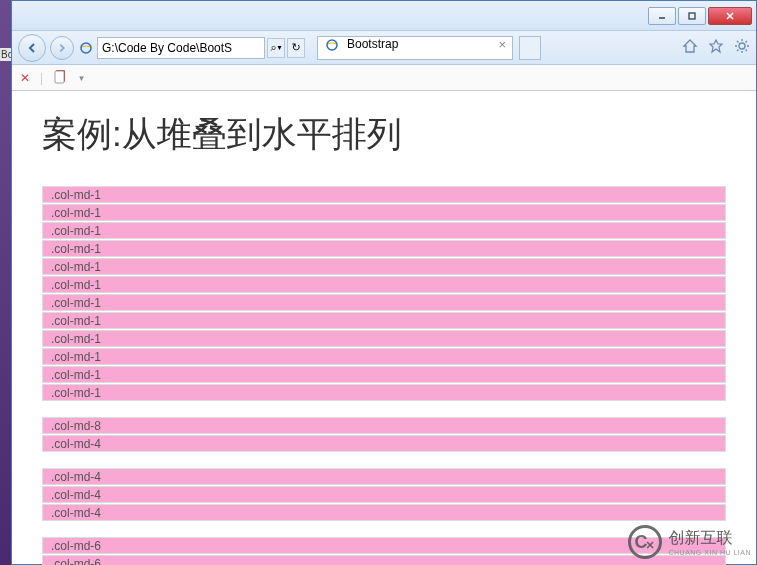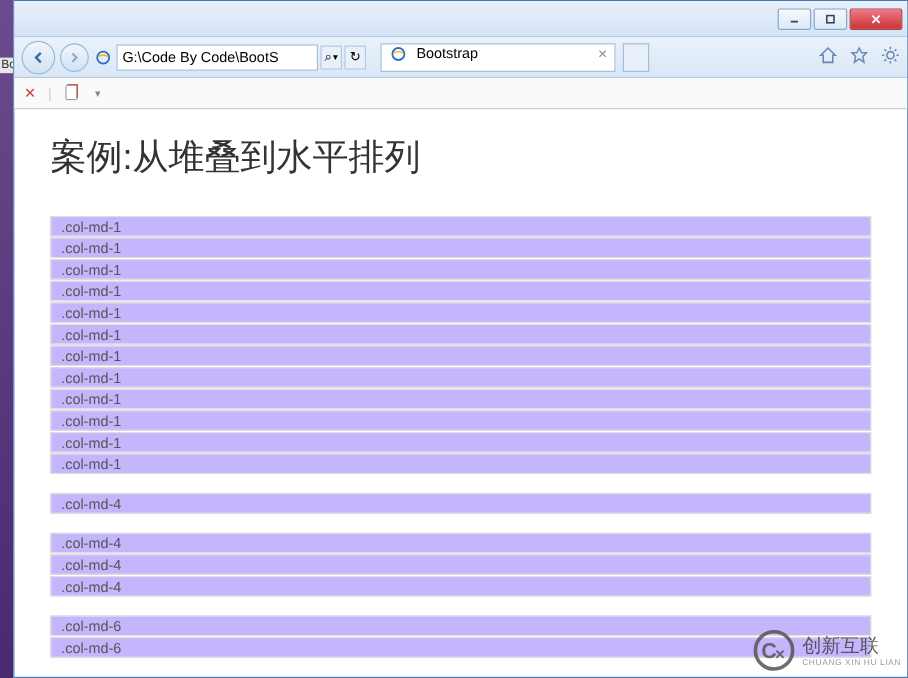--- a/index.html
+++ b/index.html
@@ -26,23 +26,23 @@
     .tab { display: flex; align-items: flex-start; background: #fff; border: 1px solid #a8bdd6; height: 24px; padding: 0 6px; margin-left: 8px; width: 196px; gap: 4px; }
     .tab-close { margin-left: auto; color: #888; font-size: 13px; }
     .new-tab { width: 22px; height: 24px; border: 1px solid #a8bdd6; background: #e8f0fa; margin-left: 2px; }
     .right-icons { margin-left: auto; display: flex; gap: 10px; color: #6a88b0; }
     .right-icons svg { width: 16px; height: 16px; }
     
     .toolbar { height: 26px; border-bottom: 1px solid #ccc; display: flex; align-items: center; padding: 0 8px; gap: 10px; color: #666; background: #fafafa; }
     .tool-sep { color: #ccc; }
     
     .content { padding: 20px 30px; height: calc(100% - 86px); overflow: hidden; }
-    .page-title { font-size: 30px; font-weight: 300; font-family: "Microsoft YaHei", "SimHei", sans-serif; color: #333; margin-bottom: 28px; }
+    .page-title { font-size: 35px; font-weight: 300; font-family: "Microsoft YaHei", "SimHei", sans-serif; color: #333; margin-bottom: 28px; }
     .grid-row { margin-bottom: 16px; }
-    .grid-cell { background: #c4b5fd; border: 1px solid #ddd; padding: 1px 8px; font-size: 12px; color: #555; margin-bottom: 1px; height: 17px; line-height: 15px; }
+    .grid-cell { background: #f9a8d4; border: 1px solid #ddd; padding: 1px 8px; font-size: 12px; color: #555; margin-bottom: 1px; height: 17px; line-height: 15px; }
     
     .watermark { position: absolute; right: 6px; bottom: 6px; display: flex; align-items: center; gap: 6px; opacity: 0.85; }
     .watermark-circle { width: 34px; height: 34px; border: 3px solid #555; border-radius: 50%; display: flex; align-items: center; justify-content: center; font-size: 18px; font-weight: bold; color: #555; }
     .watermark-text { font-size: 16px; color: #444; font-family: Liberation Sans, sans-serif; font-weight: 500; }
     .watermark-sub { font-size: 7px; color: #888; letter-spacing: 0.5px; }
     
     .right-bg { position: absolute; right: 0; top: 30px; width: 9px; height: 535px; background: #f5f5f5; border-left: 1px solid #e0e0e0; }
   </style>
 </head>
 <body>
@@ -148,20 +148,21 @@
           <div class="grid-cell">.col-md-1</div>
           <div class="grid-cell">.col-md-1</div>
           <div class="grid-cell">.col-md-1</div>
           <div class="grid-cell">.col-md-1</div>
           <div class="grid-cell">.col-md-1</div>
           <div class="grid-cell">.col-md-1</div>
           <div class="grid-cell">.col-md-1</div>
           <div class="grid-cell">.col-md-1</div>
         </div>
         <div class="grid-row">
+          <div class="grid-cell">.col-md-8</div>
           <div class="grid-cell">.col-md-4</div>
         </div>
         <div class="grid-row">
           <div class="grid-cell">.col-md-4</div>
           <div class="grid-cell">.col-md-4</div>
           <div class="grid-cell">.col-md-4</div>
         </div>
         <div class="grid-row">
           <div class="grid-cell">.col-md-6</div>
           <div class="grid-cell">.col-md-6</div>

